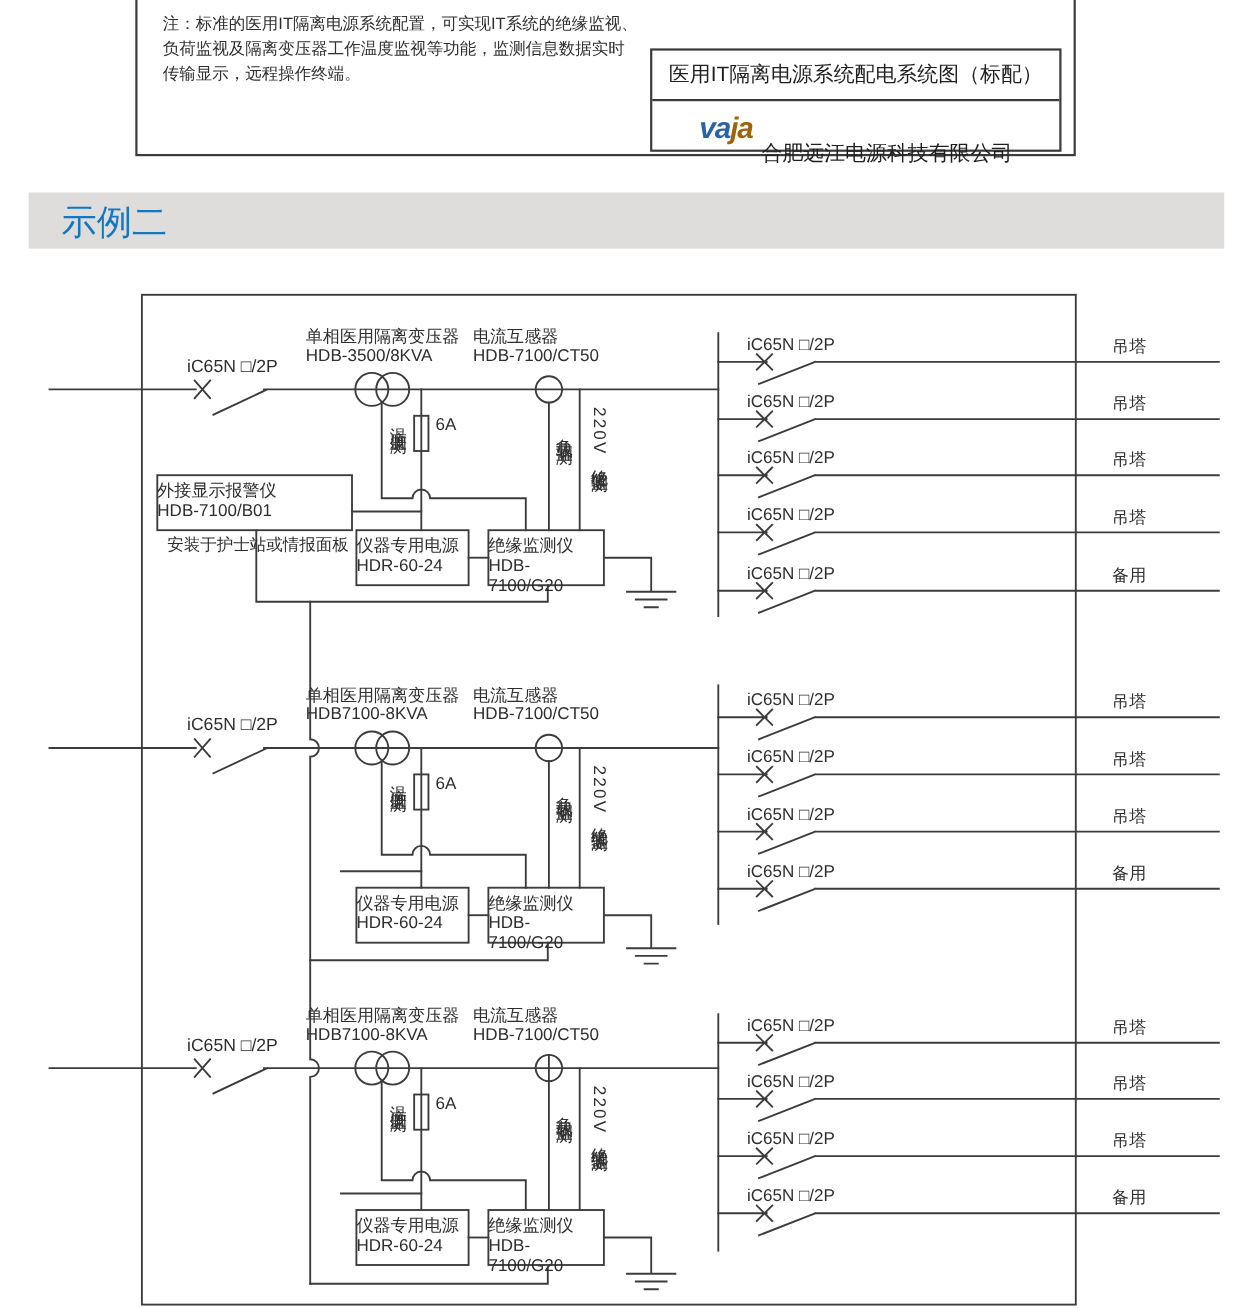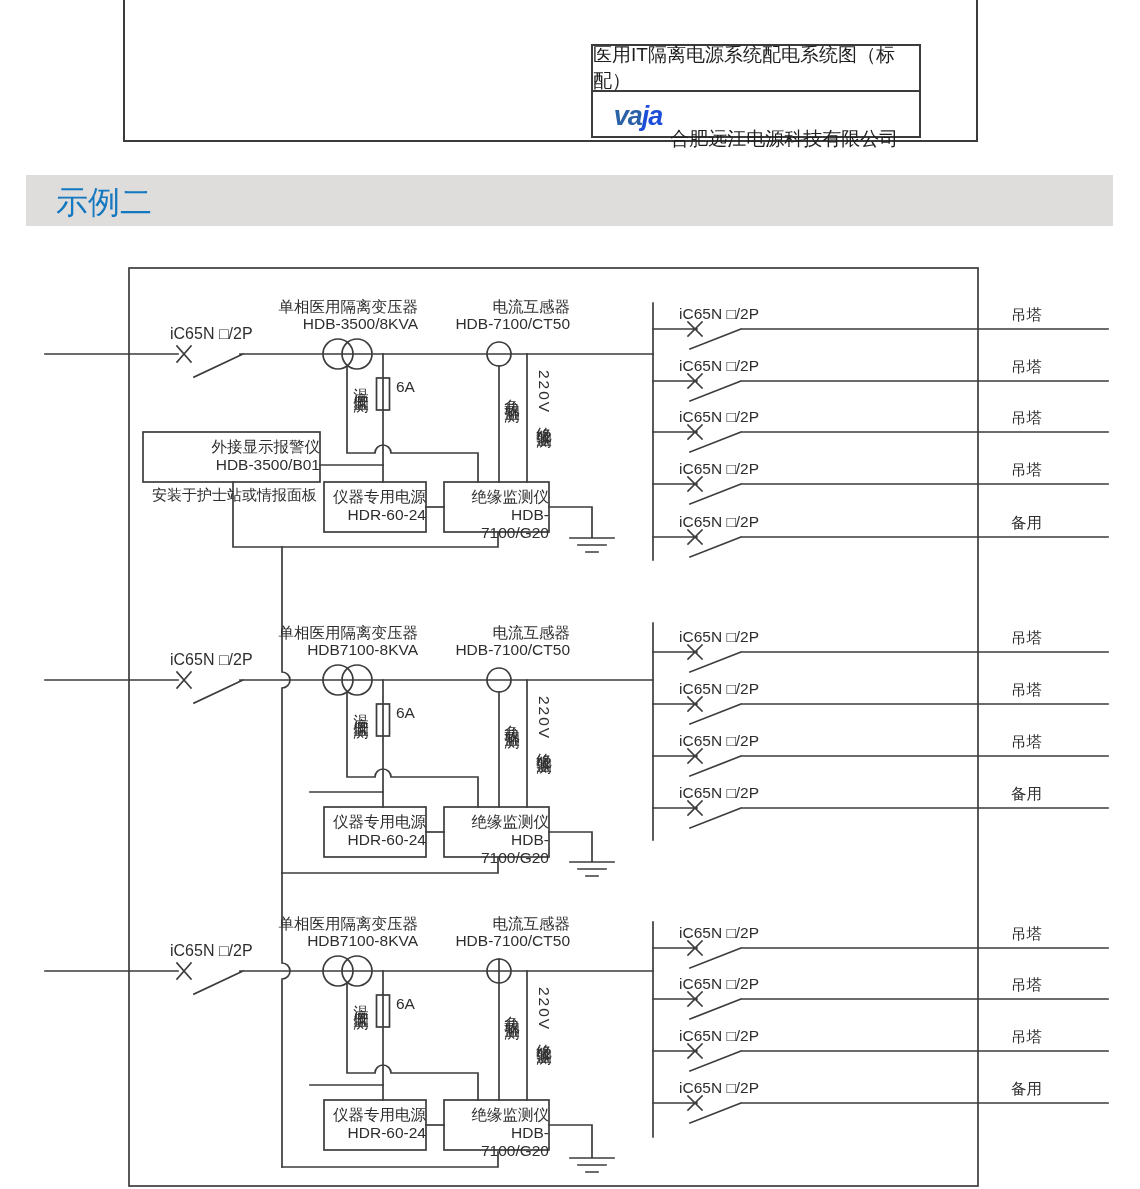--- a/index.html
+++ b/index.html
@@ -9,36 +9,41 @@
   .note-text{position:absolute;left:148px;top:10px;width:470px;font-size:15px;line-height:23px;color:#2f2f2f;}
   .tb-row1{position:absolute;left:0;top:0;width:100%;height:46px;border-bottom:2px solid #3b3b3b;
            display:flex;align-items:center;justify-content:center;font-size:19px;font-weight:500;color:#1f1f1f;box-sizing:border-box;}
   .tb-row2{position:absolute;left:0;top:48px;width:100%;height:44px;display:flex;align-items:center;justify-content:center;gap:8px;}
   .logo{font-size:27px;font-weight:bold;font-style:italic;letter-spacing:-1px;line-height:1;}
   .company{font-size:19px;font-weight:500;color:#1f1f1f;margin-top:46px;}
   .band{position:absolute;left:26px;top:175px;width:1087px;height:51px;background:#dedddc;}
   .band-label{position:absolute;left:30px;top:6px;font-size:32px;color:#1478c0;}
   svg{position:absolute;left:0;top:0;}
   .lbl{position:absolute;font-size:15.5px;white-space:nowrap;color:#2e2e2e;}
-  .ctr{position:absolute;width:140px;text-align:right;font-size:15.5px;line-height:17px;color:#2e2e2e;}
-  .bx2{position:absolute;text-align:right;font-size:15.5px;line-height:18px;color:#2e2e2e;}
+  .ctr{position:absolute;width:140px;text-align:left;font-size:15.5px;line-height:17px;color:#2e2e2e;}
+  .bx2{position:absolute;text-align:left;font-size:15.5px;line-height:18px;color:#2e2e2e;}
   .vlb{position:absolute;writing-mode:vertical-rl;text-orientation:mixed;font-size:15.5px;
        letter-spacing:3px;color:#2e2e2e;line-height:16px;}
 </style>
 </head>
 <body>
 
 <div class="canvas">
 
   <div class="box" style="left:123px;top:-14px;width:855px;height:156px;"></div>
-
-  <div class="box" style="left:591px;top:44px;width:330px;height:94px;">
+  <div class="note-text">
+    <div>注：标准的医用IT隔离电源系统配置，可实现IT系统的绝缘监视、</div>
+    <div>负荷监视及隔离变压器工作温度监视等功能，监测信息数据实时</div>
+    <div>传输显示，远程操作终端。</div>
+  </div>
+
+  <div class="box" style="left:591px;top:44px;width:374px;height:94px;">
     <div class="tb-row1">医用IT隔离电源系统配电系统图（标配）</div>
     <div class="tb-row2">
-      <span class="logo"><span style="color:#2b62a7">va</span><span style="color:#1d4ed8">ja</span></span>
+      <span class="logo"><span style="color:#2b62a7">va</span><span style="color:#a16207">ja</span></span>
       <span class="company">合肥远江电源科技有限公司</span>
     </div>
   </div>
 
   <div class="band">
     <div class="band-label">示例二</div>
   </div>
 
   <svg width="1140" height="1189" viewBox="0 0 1140 1189" fill="none" stroke="#3c3c3c" stroke-width="1.7" stroke-linecap="square">
 
@@ -132,21 +137,21 @@
   <div class="ctr" style="left:430px;top:298px;">
     <div>电流互感器</div>
     <div>HDB-7100/CT50</div>
   </div>
   <div class="vlb" style="left:353px;top:376px;">温度监测</div>
   <div class="lbl" style="left:396px;top:378px;">6A</div>
   <div class="vlb" style="left:504px;top:386px;">负载监测</div>
   <div class="vlb" style="left:536px;top:370px;letter-spacing:2px;">220V绝缘监测</div>
   <div class="bx2" style="left:143px;top:438px;width:177px;">
     <div>外接显示报警仪</div>
-    <div>HDB-3500/B01</div>
+    <div>HDB-7100/B01</div>
   </div>
   <div class="lbl" style="left:152px;top:486px;font-size:15px;">安装于护士站或情报面板</div>
   <div class="bx2" style="left:324px;top:488px;width:102px;">
     <div>仪器专用电源</div>
     <div>HDR-60-24</div>
   </div>
   <div class="bx2" style="left:444px;top:488px;width:105px;">
     <div>绝缘监测仪</div>
     <div>HDB-7100/G20</div>
   </div>

